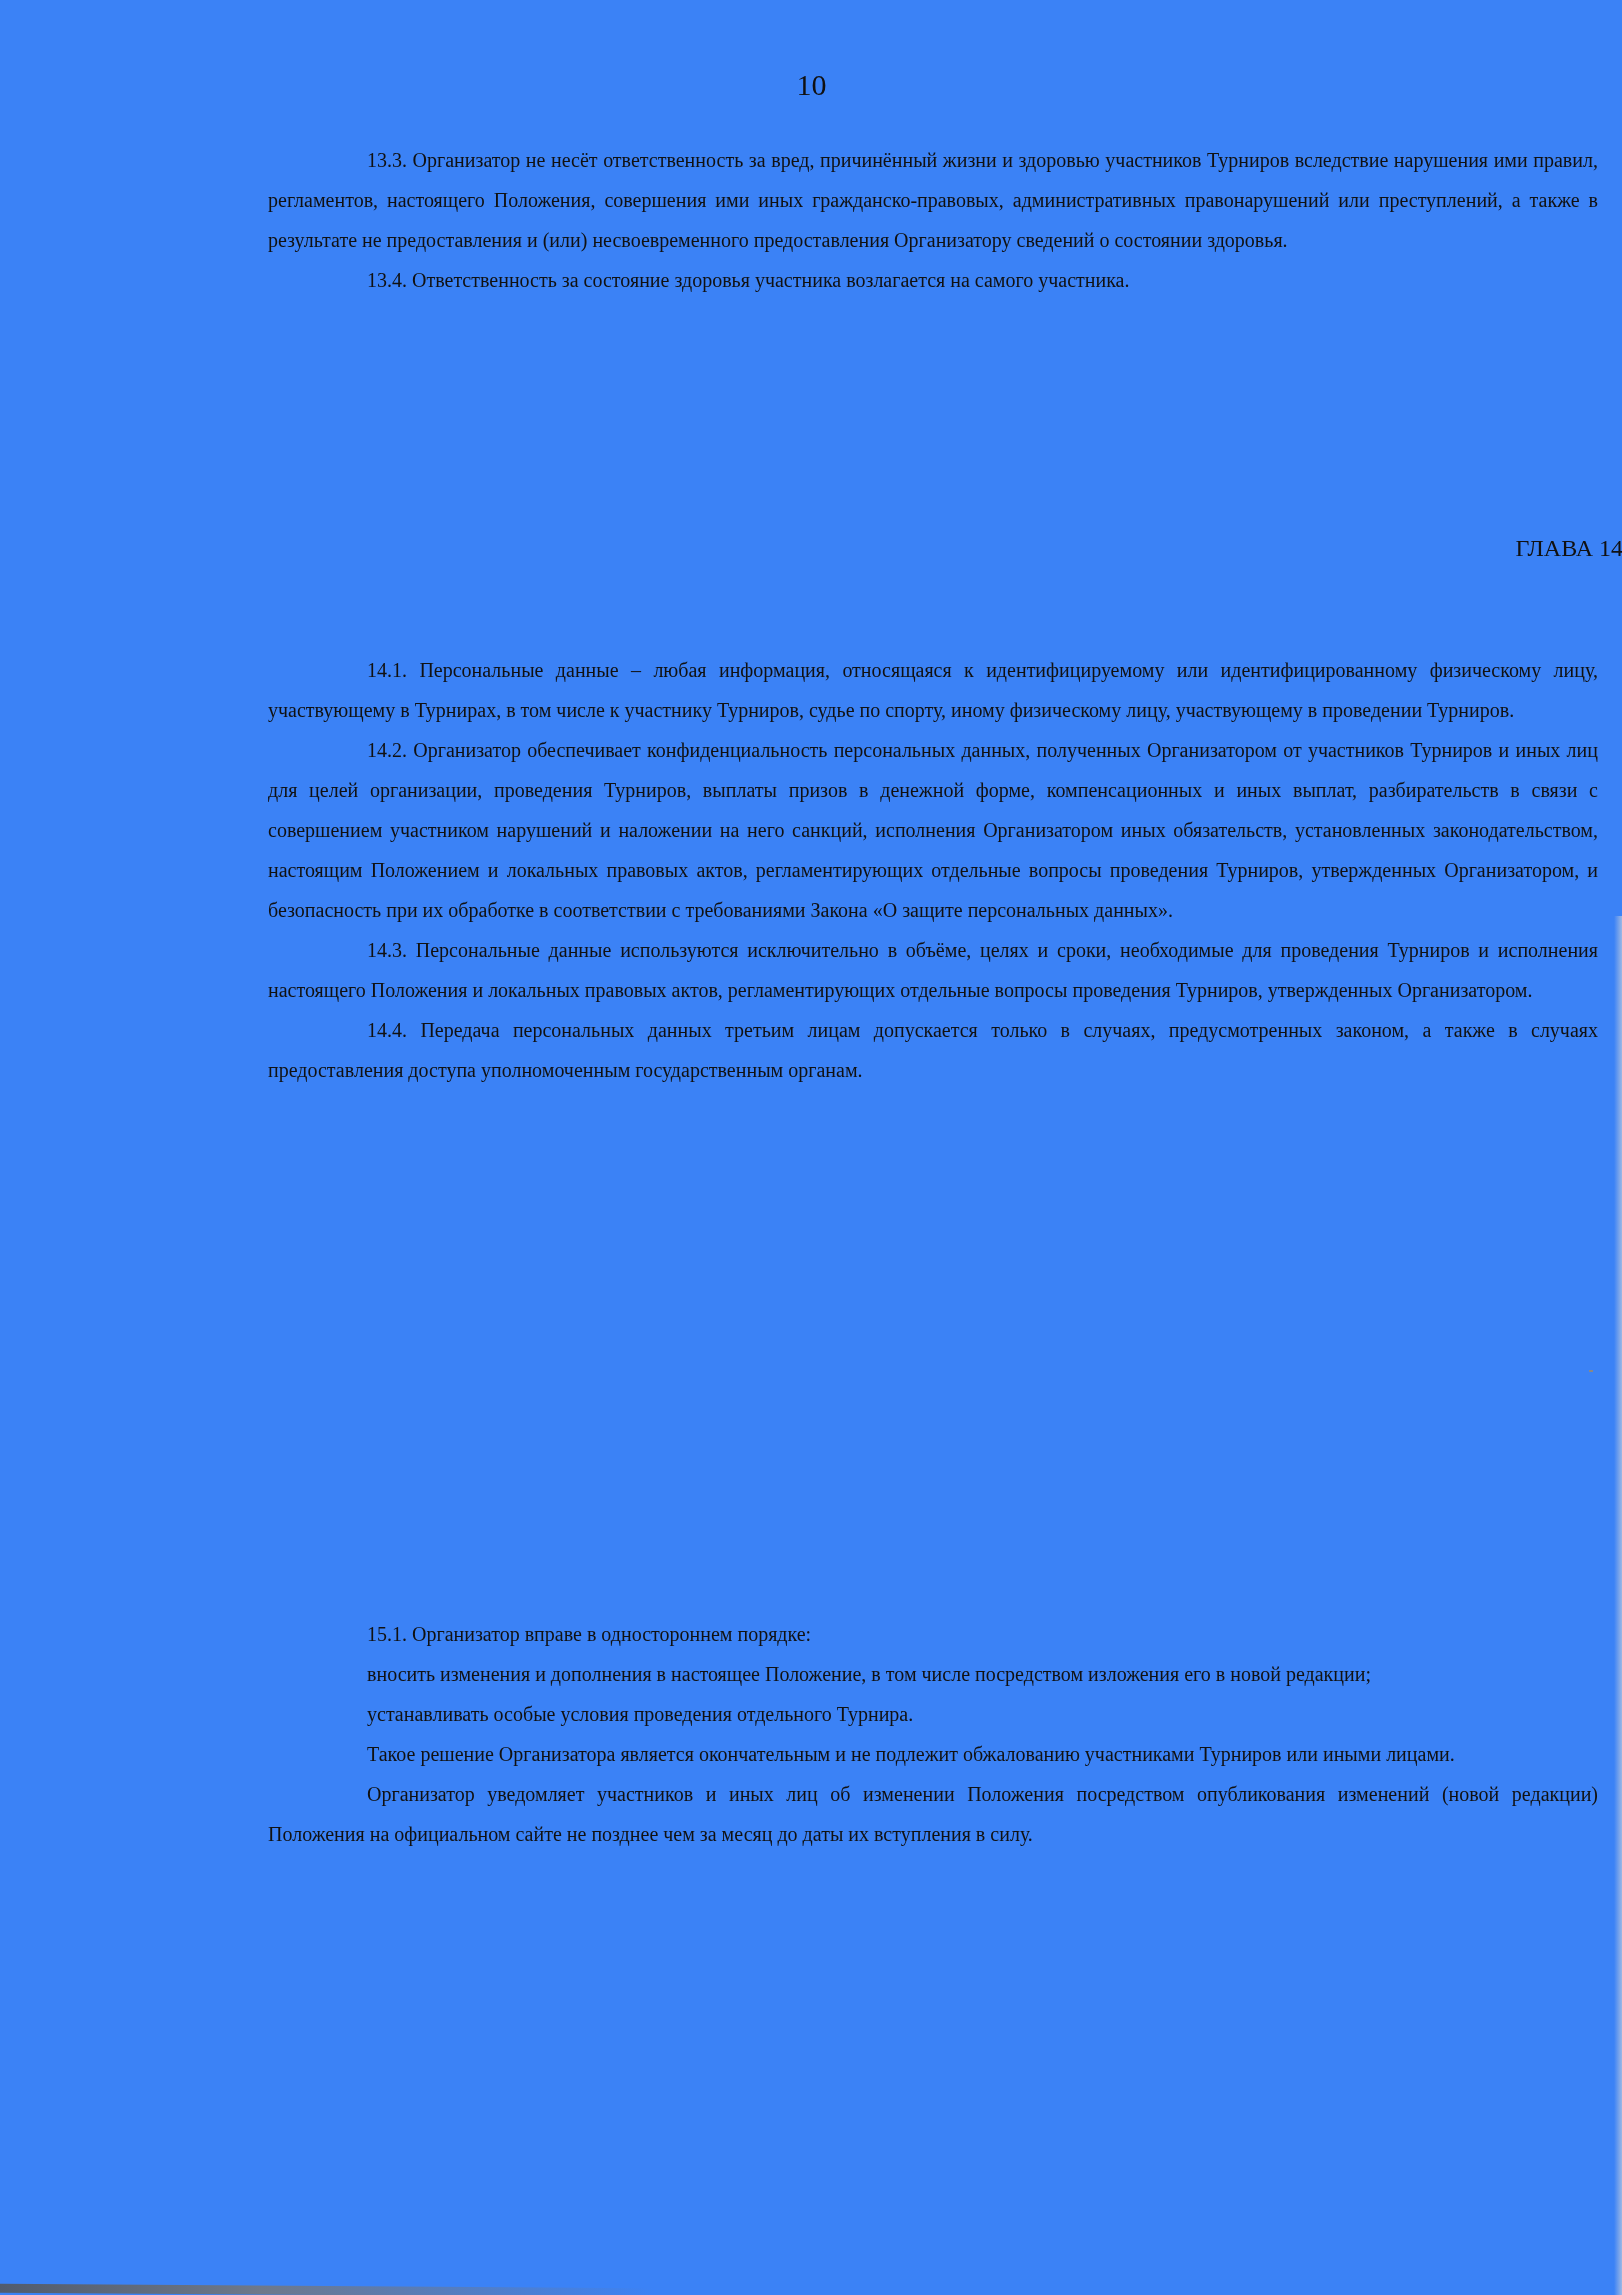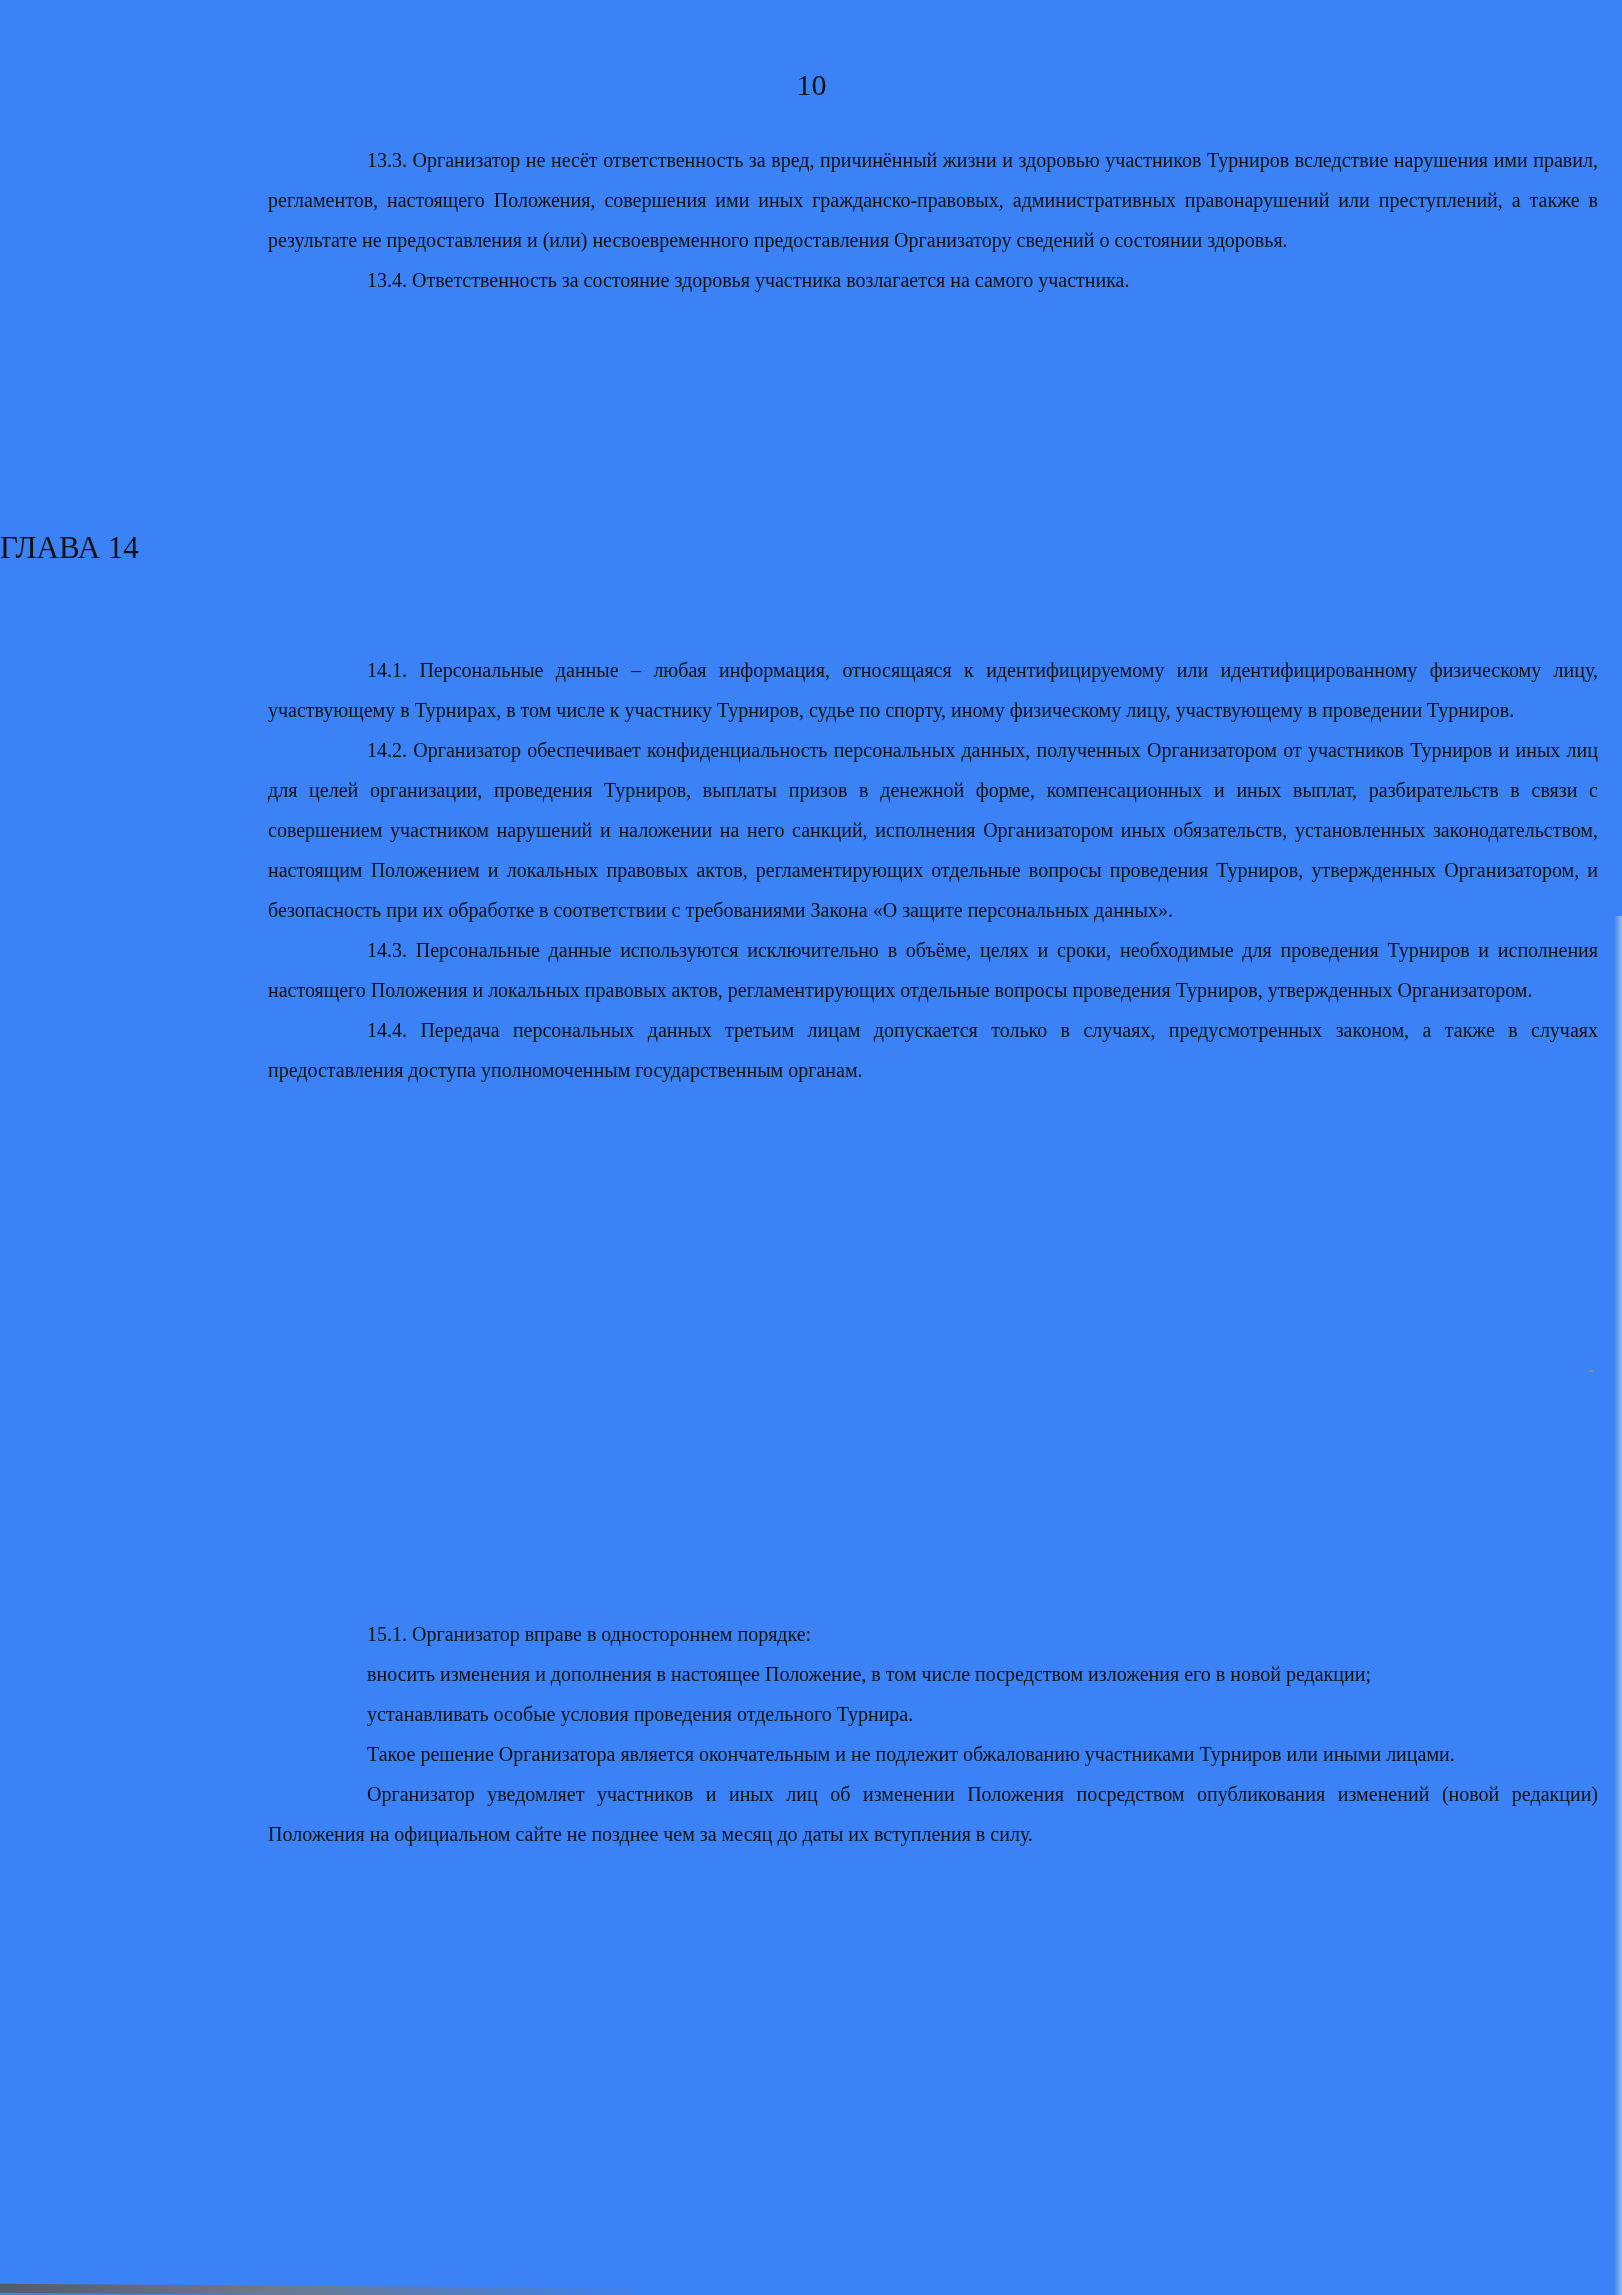--- a/index.html
+++ b/index.html
@@ -41,22 +41,22 @@
   }
   .para {
     margin: 0;
     text-align: justify;
     text-indent: 99px;
   }
   .chapter {
     position: absolute;
     left: 0;
     width: 1623px;
-    text-align: left;
-    font-size: 31px;
+    text-align: right;
+    font-size: 24px;
     line-height: 42px;
   }
   .chapter div { margin: 0; }
   .scan-shadow-bottom {
     position: absolute;
     left: 0;
     bottom: 0;
     width: 654px;
     height: 9.2px;
     background: linear-gradient(to right, #555 0%, #777 40%, rgba(255,255,255,0) 100%);

